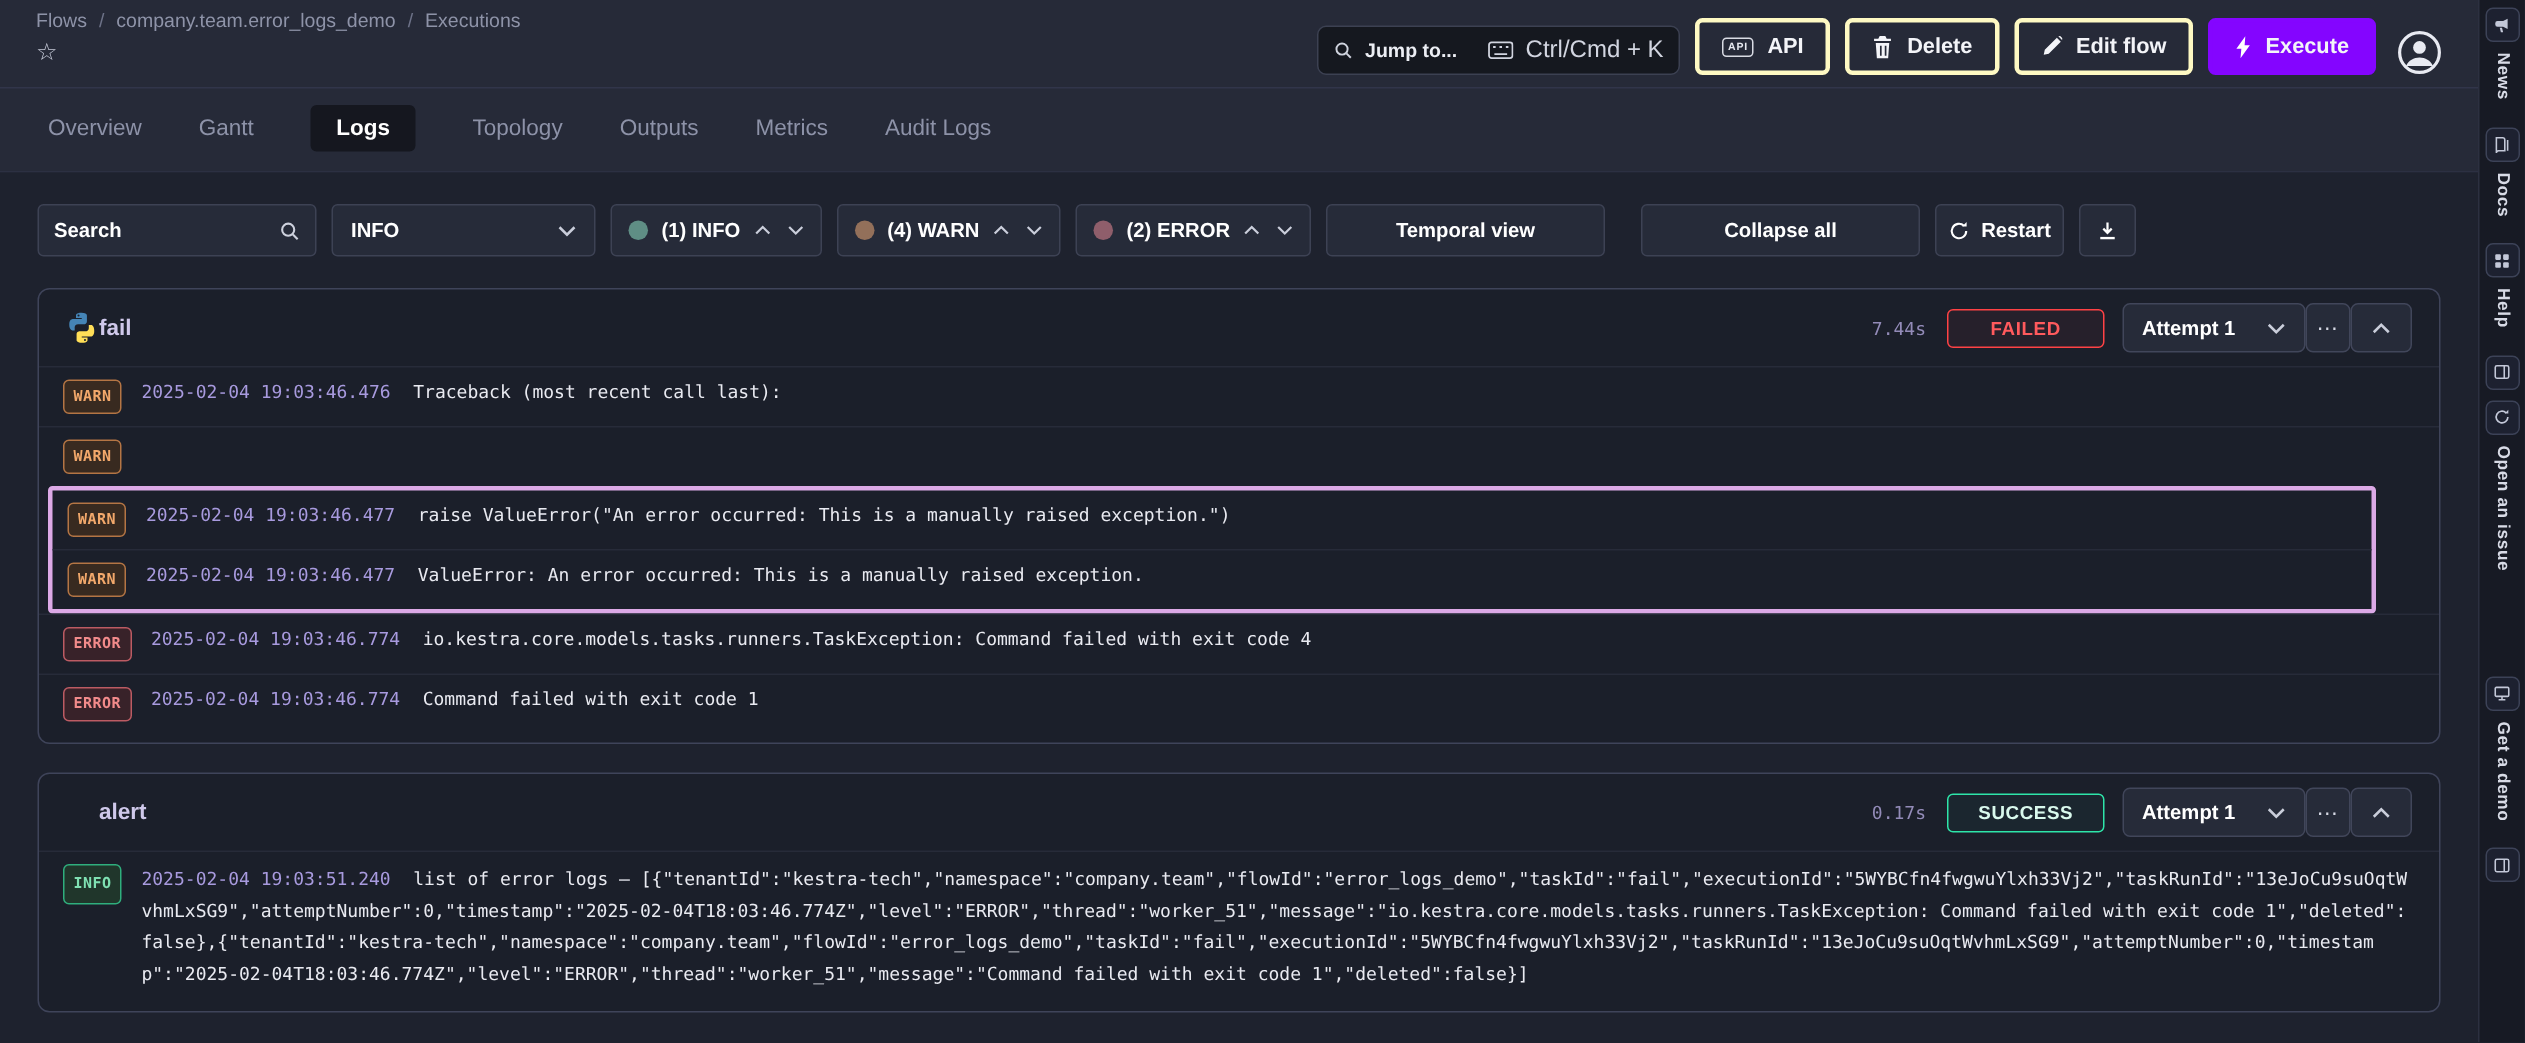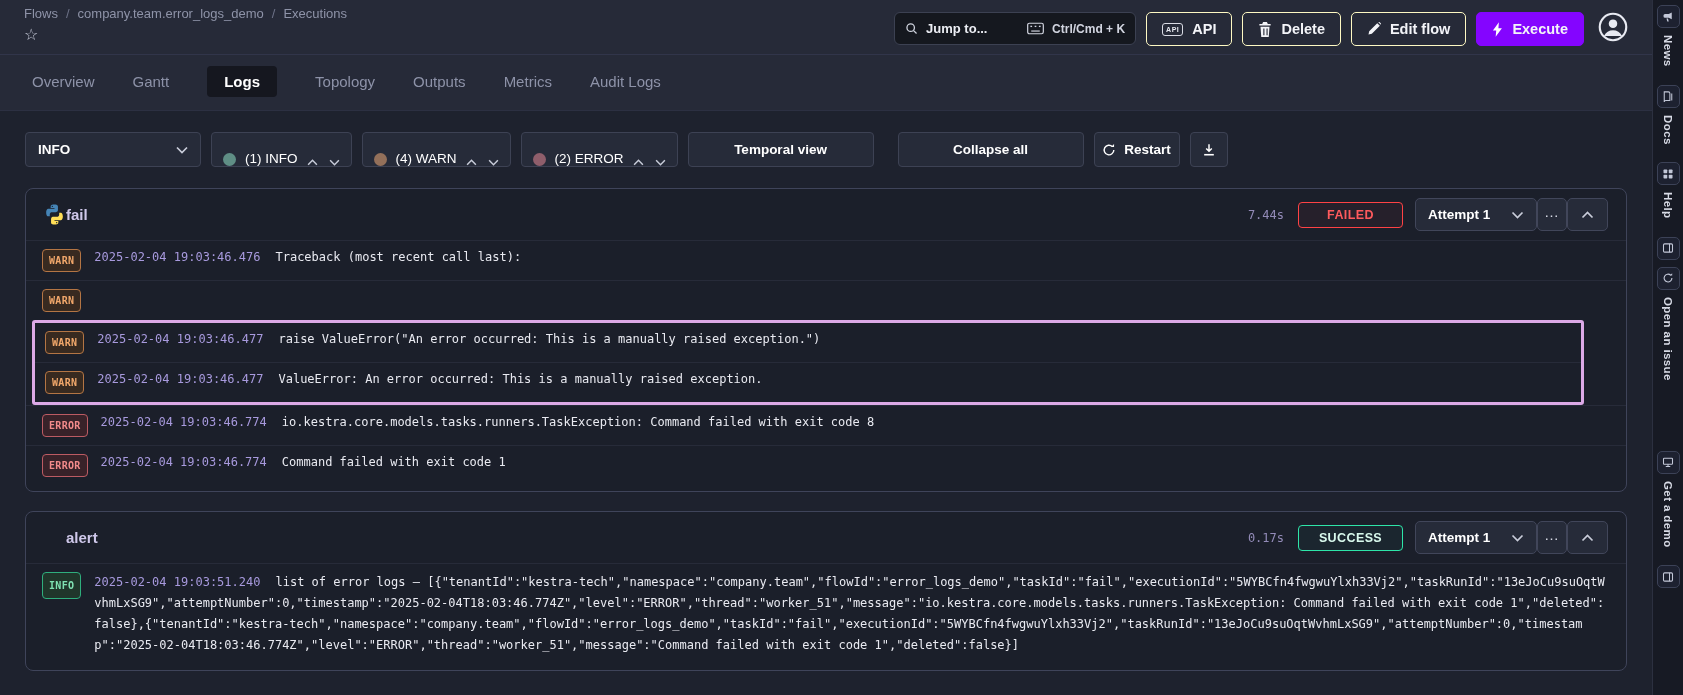--- a/index.html
+++ b/index.html
@@ -14,30 +14,30 @@
   
   .top {
     background:#262a38; padding:6px 24px 8px 24px;
     display:flex; justify-content:space-between; align-items:flex-start;
   }
   .crumbs { font-size:13px; color:#8e93a8; margin-bottom:4px; display:flex; gap:8px; }
   .crumbs .sep { color:#6d7288; }
   .title-row { display:flex; align-items:center; gap:12px; }
   .page-title { font-size:20px; font-weight:700; color:#ffffff; letter-spacing:.2px; }
   .fav { color:#c4c8d6; font-size:16px; cursor:pointer; }
-  .top-right { display:flex; align-items:flex-start; gap:10px; margin-top:6px; }
+  .top-right { display:flex; align-items:flex-end; gap:10px; margin-top:6px; }
   .jumpto {
     width:242px; height:33px; background:#15181f; border:1px solid #3c4152; border-radius:6px;
     display:flex; align-items:center; gap:8px; padding:0 10px; cursor:pointer;
   }
   .jumpto .lbl { font-size:13px; color:#eceef4; font-weight:600; }
   .jumpto .grow { flex:1; }
-  .jumpto .kbd { font-size:12px; color:#d2d5e0; font-weight:700; }
+  .jumpto .kbd { font-size:16px; color:#d2d5e0; font-weight:400; }
   .btn {
-    height:34px; background:#262a38; border:1px solid #fef9c3; border-radius:5px;
+    height:34px; background:#262a38; border:3px solid #fef9c3; border-radius:5px;
     color:#f3f4f8; display:inline-flex; align-items:center; gap:9px; padding:16px 15px;
     font-size:14.5px; font-weight:600; cursor:pointer; font-family:inherit;
   }
   .btn svg { flex:none; }
   .btn.execute { background:#8405ff; border-color:#8405ff; }
   .api-chip {
     font-size:7px; font-weight:700; letter-spacing:.5px; border:1px solid #d9dbe4; border-radius:3px;
     padding:2px 3px; color:#e7e9f0; line-height:1;
   }
   .avatar { width:30px; height:30px; color:#e8eaf2; cursor:pointer; margin-left:4px; }
@@ -59,21 +59,21 @@
     display:flex; align-items:center; color:#fff; font-size:13.5px;
   }
   .search-box { width:186px; padding:0 10px; }
   .search-box input {
     flex:1; background:transparent; border:none; outline:none; color:#fff;
     font-size:13.5px; font-family:inherit; font-weight:600; min-width:0;
   }
   .search-box input::placeholder { color:#ffffff; opacity:1; }
   .search-box svg { color:#cdd1dd; }
   .level-select { width:176px; padding:0 12px; justify-content:space-between; cursor:pointer; font-weight:600; }
-  .chip { padding:0 11px; gap:9px; cursor:pointer; font-weight:400;align-items:flex-end; }
+  .chip { padding:0 11px; gap:9px; cursor:pointer; font-weight:700; }
   .chip .dot { width:13px; height:13px; border-radius:50%; }
   .dot-info  { background:#5f8e85; }
   .dot-warn  { background:#93705a; }
   .dot-error { background:#8f5e6b; }
   .chip .chev { color:#c9cdda; display:flex; align-items:center; }
   .chip .chev + .chev { margin-left:2px; }
   .f-btn { justify-content:center; font-weight:700; cursor:pointer; }
   .w-collapse { width:186px; margin-left:14px; }
   .w-temporal { width:186px; }
   .w-restart  { width:86px; gap:8px; }
@@ -219,20 +219,27 @@
     <span class="tab active">Logs</span>
     <span class="tab">Topology</span>
     <span class="tab">Outputs</span>
     <span class="tab">Metrics</span>
     <span class="tab">Audit Logs</span>
   </div>
 
   <div class="content">
 
     <div class="filters">
+      <div class="f-ctl search-box">
+        <input type="text" placeholder="Search" style="">
+        <svg width="14" height="14" viewBox="0 0 16 16">
+            <circle cx="7" cy="7" r="4.6" fill="none" stroke="#cdd1dd" stroke-width="1.6"></circle>
+            <line x1="10.6" y1="10.6" x2="14.2" y2="14.2" stroke="#cdd1dd" stroke-width="1.6"></line>
+          </svg>
+      </div>
 
       <div class="f-ctl level-select">
         <span>INFO</span>
         <svg width="12" height="8" viewBox="0 0 12 8">
             <path d="M1 1.5l5 5 5-5" fill="none" stroke="#c9cdda" stroke-width="1.7"></path>
           </svg>
       </div>
 
       <div class="f-ctl chip">
         <span class="dot dot-info"></span>
@@ -336,21 +343,21 @@
           <span class="log-text"><span class="ts">2025-02-04 19:03:46.477</span><span class="msg">raise ValueError("An error occurred: This is a manually raised exception.")</span></span>
         </div>
         <div class="log-row">
           <span class="lvl lvl-warn">WARN</span>
           <span class="log-text"><span class="ts">2025-02-04 19:03:46.477</span><span class="msg">ValueError: An error occurred: This is a manually raised exception.</span></span>
         </div>
       </div>
 
       <div class="log-row">
         <span class="lvl lvl-error">ERROR</span>
-        <span class="log-text"><span class="ts">2025-02-04 19:03:46.774</span><span class="msg">io.kestra.core.models.tasks.runners.TaskException: Command failed with exit code 8</span></span>
+        <span class="log-text"><span class="ts">2025-02-04 19:03:46.774</span><span class="msg">io.kestra.core.models.tasks.runners.TaskException: Command failed with exit code 4</span></span>
       </div>
       <div class="log-row" style="padding-bottom:14px;">
         <span class="lvl lvl-error">ERROR</span>
         <span class="log-text"><span class="ts">2025-02-04 19:03:46.774</span><span class="msg">Command failed with exit code 1</span></span>
       </div>
     </div>
 
     <div class="panel">
       <div class="panel-header">
         <span class="task-icon empty"></span>

